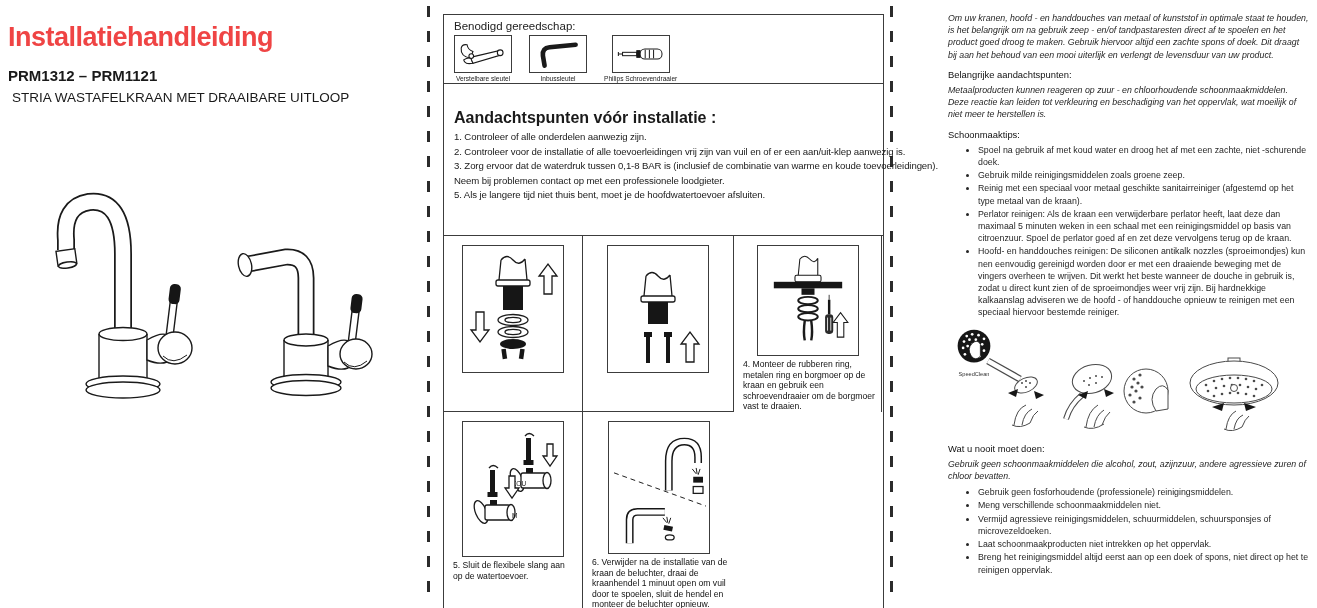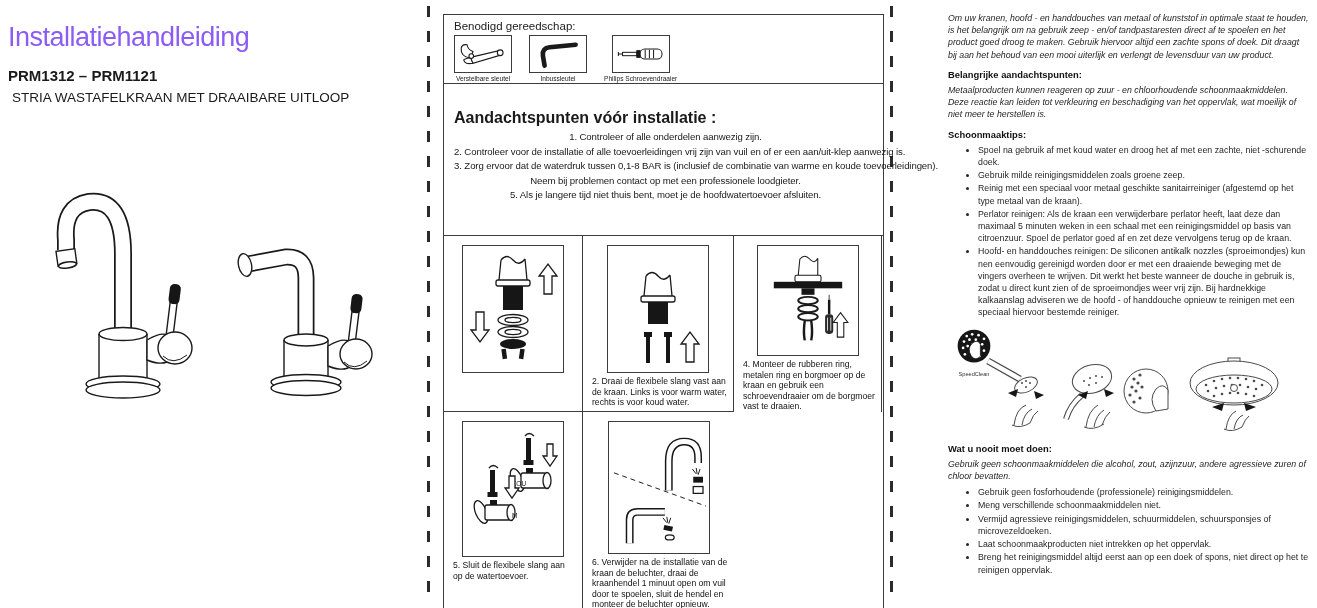--- a/index.html
+++ b/index.html
@@ -1,51 +1,51 @@
 <!DOCTYPE html>
 <html><head>
 <meta charset="utf-8">
 <style>
   html,body{margin:0;padding:0;background:#fff;}
   .page{position:relative;width:1317px;height:608px;background:#ffffff;overflow:hidden;
         font-family:"Liberation Sans", sans-serif;color:#1a1a1a;}
   
   .left-col{position:absolute;left:8px;top:22px;width:410px;}
-  .title{font-size:27px;font-weight:normal;letter-spacing:-0.5px;margin:0 0 14px 0;color:#8b5cf6;}
+  .title{font-size:27px;font-weight:bold;letter-spacing:-0.5px;margin:0 0 14px 0;color:#ef4444;}
   .model{font-size:15px;font-weight:bold;margin:0 0 6px 0;}
   .subtitle{font-size:13.5px;margin:4px;}
   .faucet-a{position:absolute;left:47px;top:172px;}
   .faucet-b{position:absolute;left:218px;top:224px;}
   
   .fold{position:absolute;top:6px;width:3px;height:596px;
         background:repeating-linear-gradient(to bottom,#2b2b2b 0 11px,transparent 11px 25px);}
   .fold.f1{left:427px;} .fold.f2{left:890px;}
   
   .mid-col{position:absolute;left:443px;top:14px;width:441px;height:598px;
            border:1.5px solid #3c3c3c;box-sizing:border-box;background:#fff;}
   .tools{height:69px;border-bottom:1.5px solid #3c3c3c;padding:5px 10px 0 10px;box-sizing:border-box;}
   .tools-heading{font-size:11.5px;color:#222;}
   .tools-row{display:flex;margin-top:3px;}
   .tool{display:flex;flex-direction:column;align-items:center;}
   .tool + .tool{margin-left:17px;}
   .tool-box{width:56px;height:36px;border:1.2px solid #3c3c3c;display:flex;align-items:center;justify-content:center;background:#fff;}
   .tool-label{font-size:6.6px;margin-top:2px;white-space:nowrap;color:#222;}
   .attention{height:152px;border-bottom:1.5px solid #3c3c3c;box-sizing:border-box;padding:25px 6px 0 10px;}
   .attention-heading{font-size:16px;font-weight:bold;margin-bottom:3px;}
-  .attention-line{font-size:9.6px;line-height:14.6px;letter-spacing:-0.1px;white-space:nowrap;text-align:center;}
+  .attention-line{font-size:9.6px;line-height:14.6px;letter-spacing:-0.1px;white-space:nowrap;}
   .steps-grid{display:grid;grid-template-columns:139px 151px 148px;grid-template-rows:176px 198px;}
   .cell{border-right:1.5px solid #3c3c3c;box-sizing:border-box;display:flex;flex-direction:column;align-items:center;padding-top:9px;}
   .cell.c3{border-right:none;}
   .cell.r1{border-bottom:1.5px solid #3c3c3c;}
   .fig{border:1.2px solid #3c3c3c;background:#fff;}
   .caption{align-self:stretch;font-size:8.6px;line-height:10.6px;padding:3px 6px 0 9px;color:#111;}
   
   .right-col{position:absolute;left:948px;top:12px;width:362px;font-size:8.8px;line-height:12.2px;color:#262626;}
   .rc-h1{font-size:11.8px;font-weight:bold;line-height:13px;color:#111;margin:0 0 8px 0;}
-  .rc-h2{font-size:9.4px;font-weight:bold;color:#111;margin:8px 0 3px 0;}
+  .rc-h2{font-size:9.4px;font-weight:normal;color:#111;margin:8px 0 3px 0;}
   .rc-p{margin:0 0 4px 0;font-style:italic;}
   .rc-ul{margin:2px 0 6px 0;padding-left:30px;}
   .rc-ul li{margin-bottom:1px;}
   .rc-figure{position:relative;height:110px;margin:2px 0 0 0;}
   .badge{position:absolute;left:6px;top:2px;text-align:center;}
   .badge-label{font-size:5.6px;color:#333;margin-top:1px;}
   .showers{position:absolute;left:38px;top:32px;}
   svg{display:block;}
 </style>
 </head>
@@ -171,21 +171,20 @@
         <svg class="fig" width="100" height="126" viewBox="0 0 100 126" fill="none" stroke="#1a1a1a" stroke-width="1.3">
           <path d="M38 30 q6 -7 12 0 q6 7 12 -1 M38 30 L36 50 M62 29 L64 50"></path>
           <rect x="33" y="50" width="34" height="6" rx="2" fill="#fff"></rect>
           <rect x="40" y="56" width="20" height="22" fill="#161616" stroke="none"></rect>
           <rect x="36" y="86" width="8" height="5" fill="#161616" stroke="none"></rect>
           <rect x="38" y="91" width="4" height="26" fill="#161616" stroke="none"></rect>
           <rect x="56" y="86" width="8" height="5" fill="#161616" stroke="none"></rect>
           <rect x="58" y="91" width="4" height="26" fill="#161616" stroke="none"></rect>
           <path d="M78 116 L78 98 L73 98 L82 86 L91 98 L86 98 L86 116 Z" fill="#fff"></path>
         </svg>
-        <div class="caption">2. Draai de flexibele slang vast aan de kraan.  Links is voor warm water, rechts is voor koud water.</div>
       </div>
 
 
       <div class="cell r2 c1">
         <svg class="fig" width="100" height="134" viewBox="0 0 100 134" fill="none" stroke="#1a1a1a" stroke-width="1.3">
           <path d="M40 16 q6 -7 12 0 q6 7 10 -1 M40 16 L38 36 M62 15 L62 36"></path>
           <rect x="34" y="36" width="32" height="8" rx="2" fill="#fff"></rect>
           <rect x="8" y="44" width="84" height="8" fill="#161616" stroke="none"></rect>
           <rect x="42" y="52" width="16" height="8" fill="#161616" stroke="none"></rect>
           <ellipse cx="50" cy="67" rx="12" ry="4.5" fill="#fff" stroke-width="2.4"></ellipse>

